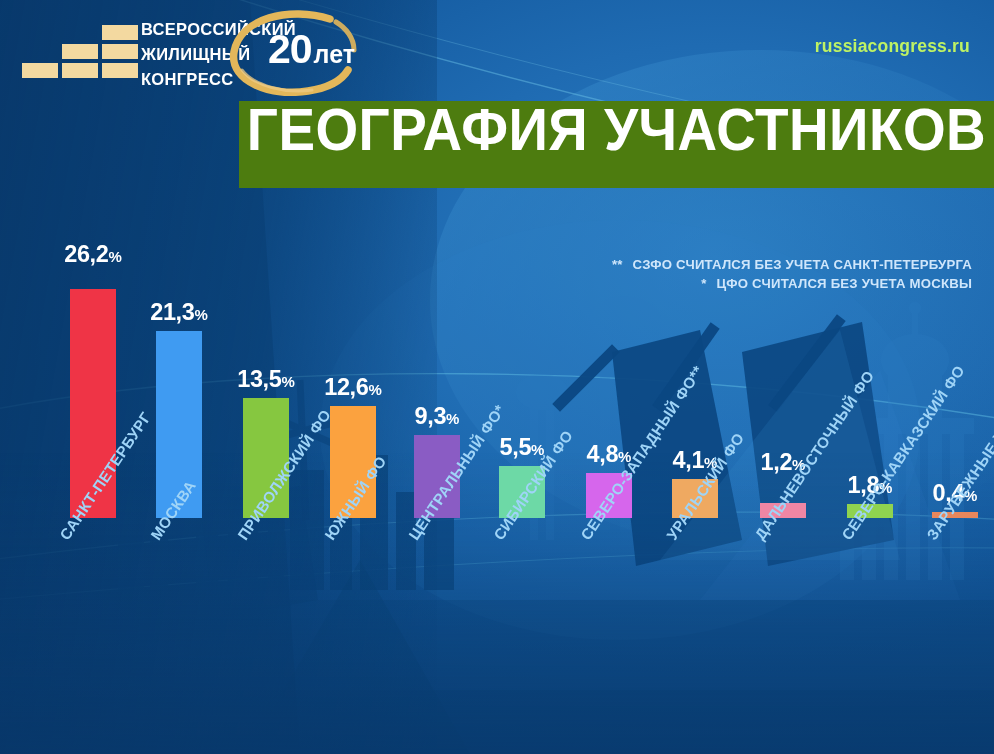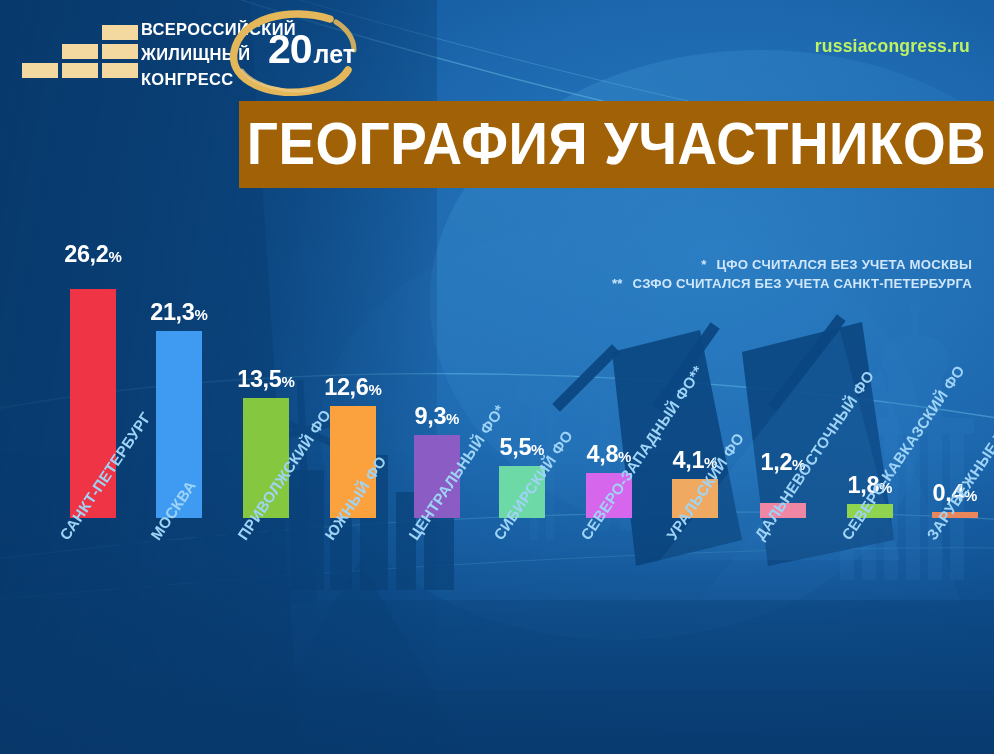--- a/index.html
+++ b/index.html
@@ -72,22 +72,22 @@
   .site-url {
     position:absolute; right:24px; top:36px;
     color:#bef264; font-size:17.5px; font-weight:bold;
     letter-spacing:0.2px;
   }
 
   
   .title-banner {
     position:absolute; left:239px; top:101px;
     width:755px; height:87px;
-    background:#a16207;
-    display:flex; align-items:center; justify-content:center;
+    background:#4d7c0f;
+    display:flex; align-items:flex-start; justify-content:center;
   }
   .title-banner-text {
     color:#ffffff; font-weight:bold;
     font-size:59px; line-height:59px;
     letter-spacing:0.5px;
     font-stretch:condensed;
     transform:scaleX(0.93);
     white-space:nowrap;
   }
   .subtitle {
@@ -263,24 +263,24 @@
   </div>
 
   <div class="site-url">russiacongress.ru</div>
 
   <div class="title-banner">
     <div class="title-banner-text">ГЕОГРАФИЯ УЧАСТНИКОВ</div>
   </div>
 
   <div class="footnotes">
     <div class="footnote-line">
+      <span class="fn-star">**</span><span>СЗФО СЧИТАЛСЯ БЕЗ УЧЕТА САНКТ-ПЕТЕРБУРГА</span>
+    </div>
+    <div class="footnote-line">
       <span class="fn-star">*</span><span>ЦФО СЧИТАЛСЯ БЕЗ УЧЕТА МОСКВЫ</span>
-    </div>
-    <div class="footnote-line">
-      <span class="fn-star">**</span><span>СЗФО СЧИТАЛСЯ БЕЗ УЧЕТА САНКТ-ПЕТЕРБУРГА</span>
     </div>
   </div>
 
   <div class="chart" id="chart">
       <div class="bar" style="left: 70px; width: 46px; height: 229px; top: 289px; bottom: auto; background: rgb(239, 52, 70);"></div>
       <div class="bar-value" style="left: 93px; top: 243px;"><span class="bv-num">26,2</span><span class="bv-pct">%</span></div>
       <div class="bar-label" style="left: 57px; top: 534px;">САНКТ-ПЕТЕРБУРГ</div>
       <div class="bar" style="left: 156px; width: 46px; height: 187px; top: 331px; bottom: auto; background: rgb(63, 155, 242);"></div>
       <div class="bar-value" style="left: 179px; top: 301px;"><span class="bv-num">21,3</span><span class="bv-pct">%</span></div>
       <div class="bar-label" style="left: 148px; top: 534px;">МОСКВА</div>

